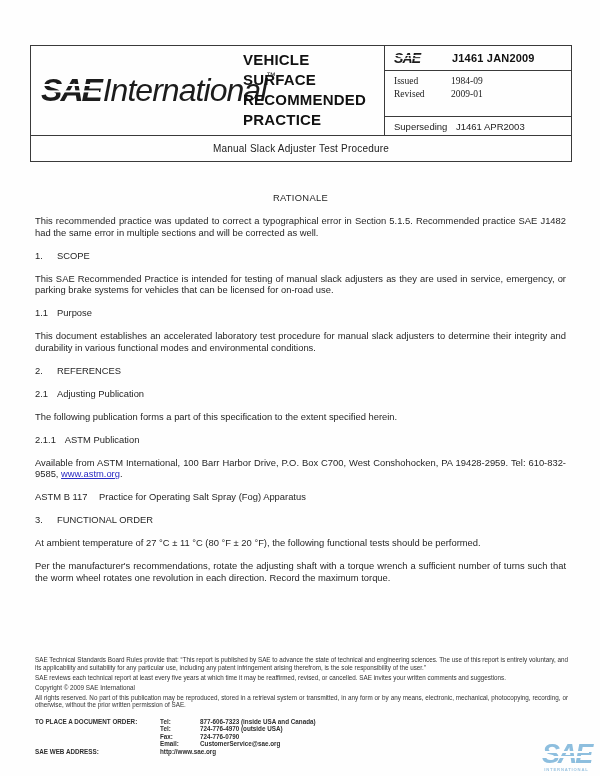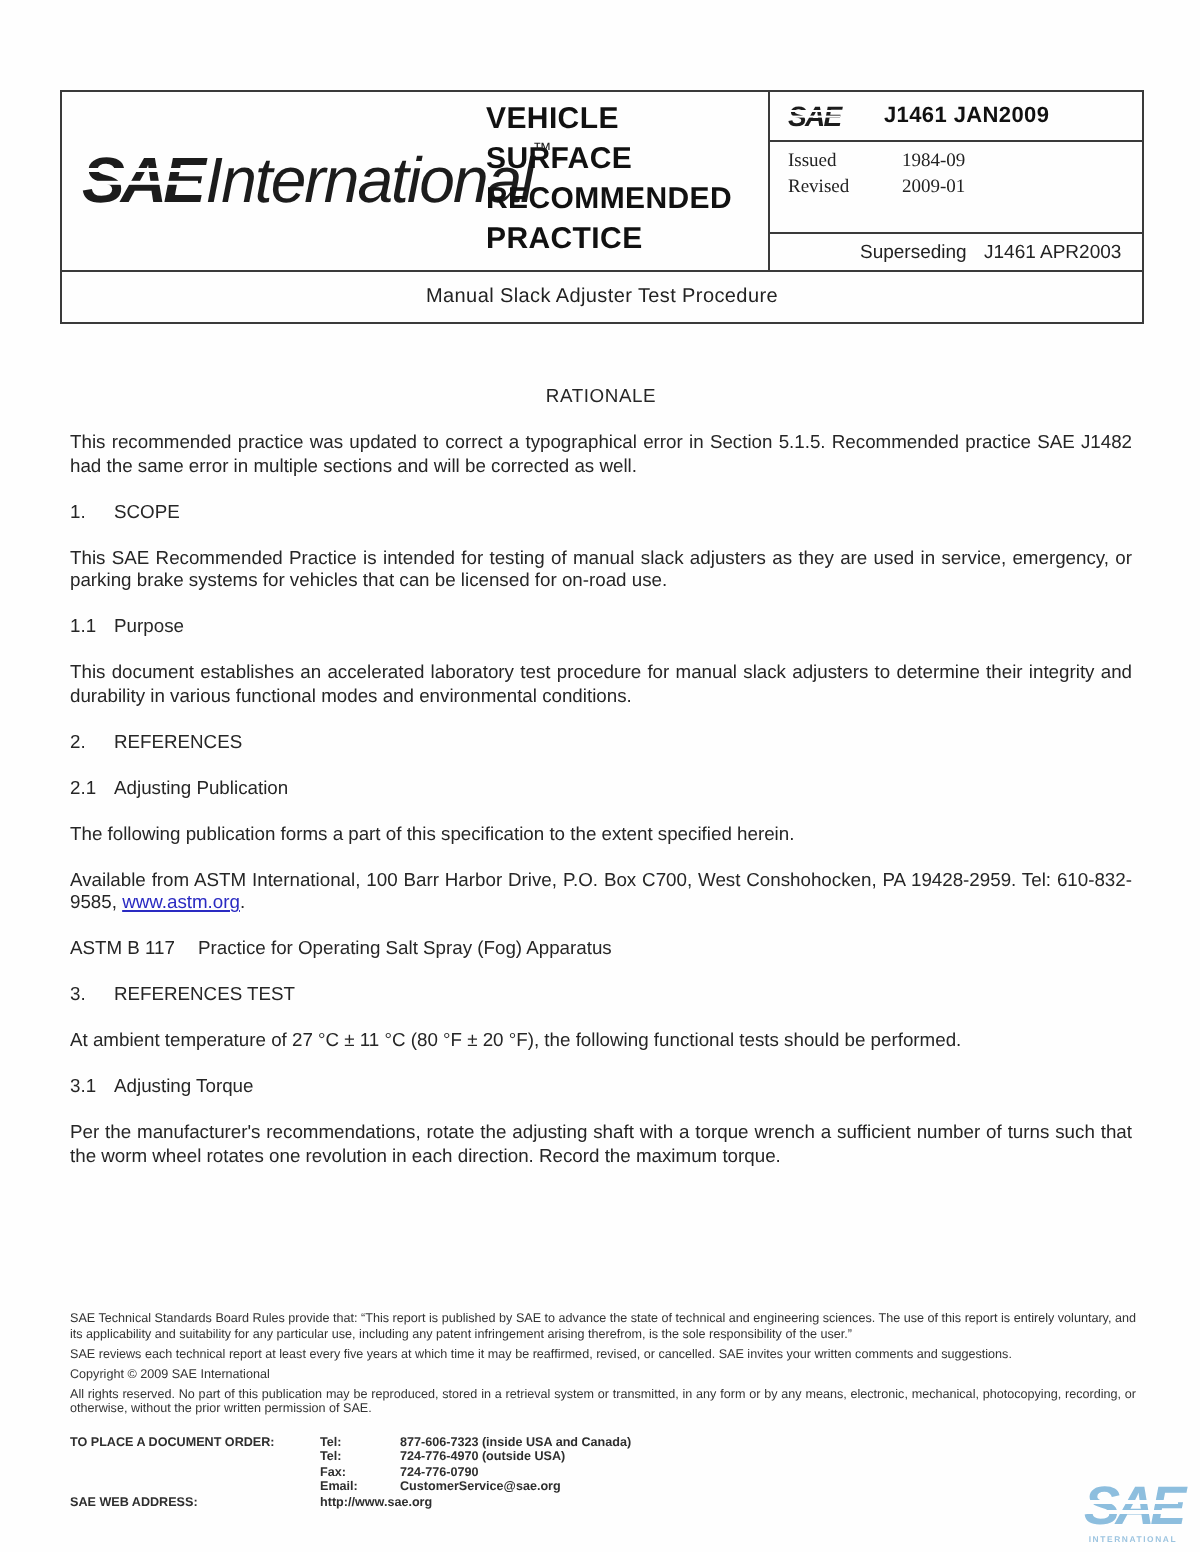--- a/index.html
+++ b/index.html
@@ -27,26 +27,26 @@
     background:#fefefe; box-shadow:0 0.2em 0 #fefefe;
   }
   .sae-logo .intl { font-style:italic; font-weight:400; letter-spacing:-0.03em; }
   .sae-logo .tm { font-size:0.3em; vertical-align:top; position:relative; top:-0.2em; }
   .logo-big { font-size:32px; }
   .logo-small { font-size:14px; }
 
   .doc-type { font-size:15px; font-weight:bold; line-height:20px; letter-spacing:0.2px; color:#111; }
 
   .code-row { height:25px; display:flex; align-items:center; padding:0 0 0 9px; border-bottom:1.5px solid #3a3a3a; }
-  .code-num { font-size:11px; font-weight:bold; margin-left:21px; letter-spacing:0.2px; color:#111; }
+  .code-num { font-size:11px; font-weight:bold; margin-left:31px; letter-spacing:0.2px; color:#111; }
   .dates { flex:1; padding:4px 0 0 9px; font-size:9.5px; line-height:13px; color:#222; }
   .dates .row { display:flex;font-family:Liberation Serif, serif; }
   .dates .lbl { width:57px; }
   .superseding { border-top:1.5px solid #3a3a3a; height:19px; display:flex; align-items:center; padding-left:9px; font-size:9.5px; color:#222; }
-  .superseding .lbl { width:62px;margin-left:36px; }
+  .superseding .lbl { width:62px; }
 
   .hdr-title { border-top:1.5px solid #3a3a3a; height:26px; display:flex; align-items:center; justify-content:center; font-size:10px; color:#222; letter-spacing:0.2px; }
 
   
   .content { position:absolute; left:35px; top:192px; width:531px; font-size:9.4px; line-height:11.5px; color:#262626; }
   .blk { margin-bottom:11.5px; }
   .center-h { text-align:center; letter-spacing:0.3px; }
   .para { text-align:justify; }
   .sec-h .num { display:inline-block; min-width:13px; margin-right:9px; }
   .ref-line .term { display:inline-block; width:64px; }
@@ -131,28 +131,28 @@
     <div class="blk sec-h"><span class="num">1.</span><span>SCOPE</span></div>
     <div class="blk para">This SAE Recommended Practice is intended for testing of manual slack adjusters as they are used in service, emergency, or parking brake systems for vehicles that can be licensed for on-road use.</div>
 
     <div class="blk sec-h"><span class="num">1.1</span><span>Purpose</span></div>
     <div class="blk para">This document establishes an accelerated laboratory test procedure for manual slack adjusters to determine their integrity and durability in various functional modes and environmental conditions.</div>
 
     <div class="blk sec-h"><span class="num">2.</span><span>REFERENCES</span></div>
     <div class="blk sec-h"><span class="num">2.1</span><span>Adjusting Publication</span></div>
     <div class="blk para">The following publication forms a part of this specification to the extent specified herein.</div>
 
+    <div class="blk sec-h"><span class="num">2.1.1</span><span>ASTM Publication</span></div>
     <div class="blk para"><span>Available from ASTM International, 100 Barr Harbor Drive, P.O. Box C700, West Conshohocken, PA 19428-2959. Tel: 610-832-9585, </span><a href="#" class="doclink">www.astm.org</a><span>.</span></div>
 
     <div class="blk ref-line"><span class="term">ASTM B 117</span><span>Practice for Operating Salt Spray (Fog) Apparatus</span></div>
 
-    <div class="blk sec-h"><span class="num">3.</span><span>REFERENCES TEST</span></div>
+    <div class="blk sec-h"><span class="num">3.</span><span>FUNCTIONAL ORDER</span></div>
     <div class="blk para">At ambient temperature of 27 °C ± 11 °C (80 °F ± 20 °F), the following functional tests should be performed.</div>
 
-    <div class="blk sec-h"><span class="num">3.1</span><span>Adjusting Torque</span></div>
     <div class="blk para">Per the manufacturer's recommendations, rotate the adjusting shaft with a torque wrench a sufficient number of turns such that the worm wheel rotates one revolution in each direction.  Record the maximum torque.</div>
   </div>
 
   <div class="footer">
     <div class="fnote">SAE Technical Standards Board Rules provide that: “This report is published by SAE to advance the state of technical and engineering sciences.  The use of this report is entirely voluntary, and its applicability and suitability for any particular use, including any patent infringement arising therefrom, is the sole responsibility of the user.”</div>
     <div class="fnote">SAE reviews each technical report at least every five years at which time it may be reaffirmed, revised, or cancelled.  SAE invites your written comments and suggestions.</div>
     <div class="fcopy">Copyright © 2009 SAE International</div>
     <div class="fnote">All rights reserved. No part of this publication may be reproduced, stored in a retrieval system or transmitted, in any form or by any means, electronic, mechanical, photocopying, recording, or otherwise, without the prior written permission of SAE.</div>
 
     <div class="order">

